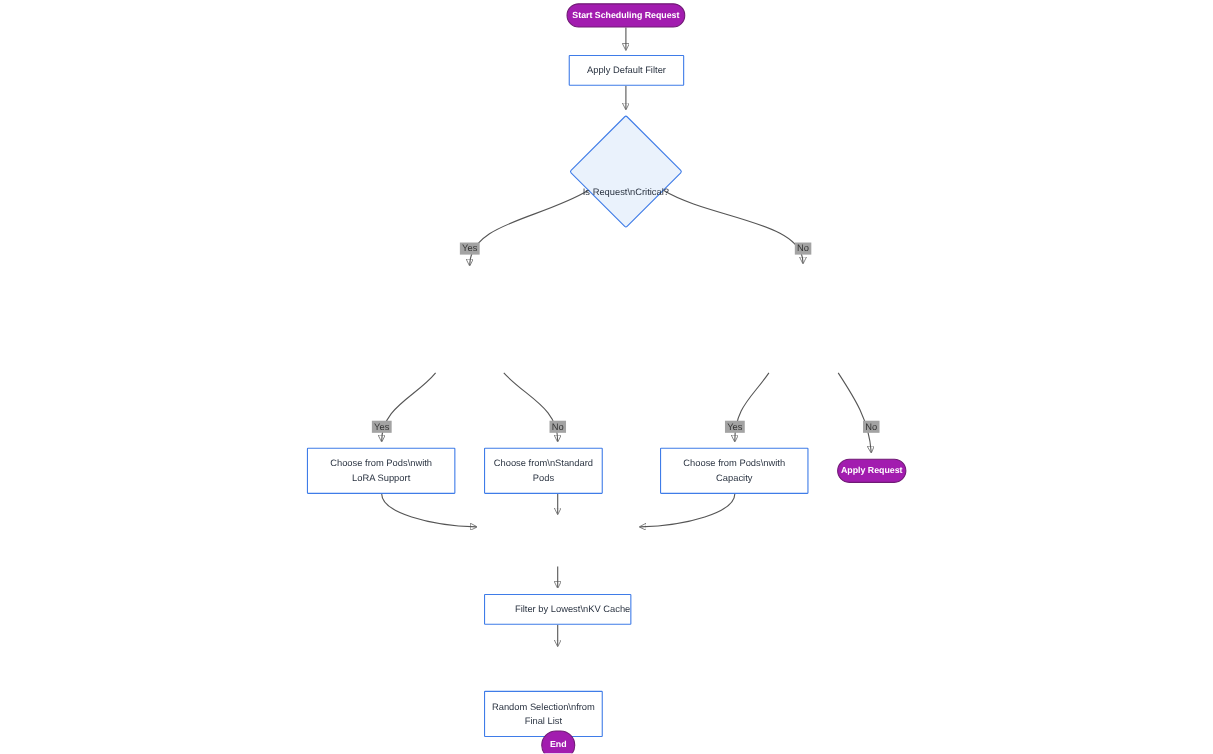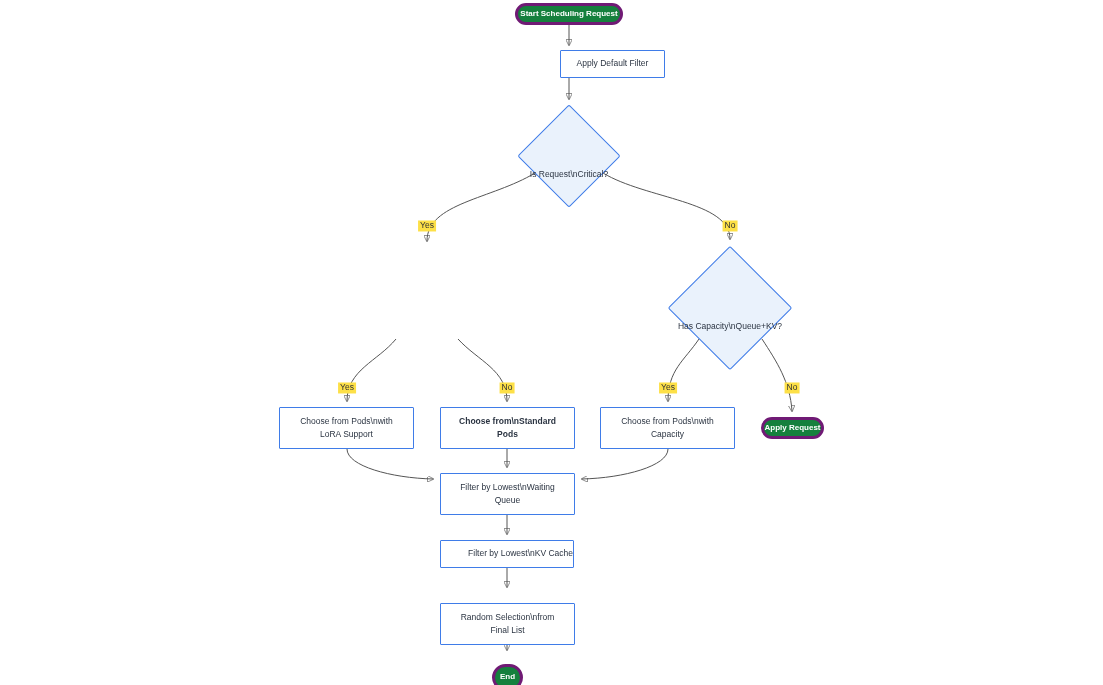--- a/index.html
+++ b/index.html
@@ -6,27 +6,27 @@
   .canvas{
     position:relative;width:1103px;height:685px;background:#ffffff;overflow:hidden;
     font-family:"Liberation Sans", sans-serif;color:#333333;
   }
   svg.edges{position:absolute;left:0;top:0;width:1103px;height:685px;}
   svg.edges path{stroke:#555555;stroke-width:1;fill:none;}
   .node{position:absolute;display:flex;align-items:center;justify-content:center;
     box-sizing:border-box;font-size:8.5px;line-height:1.55;text-align:center;color:#2b3442;}
   .rect-node{background:#ffffff;border:1.6px solid #3f7ce8;border-radius:1px;}
   .rect-node .node-label{white-space:pre-line;max-width:120px;}
-  .pill-node{background:#15803d;border:3px solid #701a75;border-radius:12px;
+  .pill-node{background:#a21caf;border:1px solid #701a75;border-radius:12px;
     color:#ffffff;font-weight:bold;white-space:nowrap;}
   .diamond{position:absolute;display:flex;align-items:center;justify-content:center;}
   .diamond-shape{position:absolute;left:50%;top:50%;transform:translate(-50%,-50%) rotate(45deg);
     background:#eaf2fc;border:1.7px solid #3f7ce8;border-radius:2px;box-sizing:border-box;}
   .diamond .node-label{position:relative;z-index:1;white-space:pre;font-size:8.5px;color:#2b3442;text-align:left;margin-top:36px;}
-  .edge-label{position:absolute;transform:translate(-50%,-50%);background:#fde047;
+  .edge-label{position:absolute;transform:translate(-50%,-50%);background:#a3a3a3;
     padding:0 2px;font-size:8.5px;color:#333333;line-height:1.3;}
 </style>
 </head>
 <body>
 
 <div class="canvas">
 
   <svg class="edges" viewBox="0 0 1103 685">
     <defs>
       <marker id="arrow" viewBox="0 0 10 10" refX="8.5" refY="5" markerWidth="6.5" markerHeight="6.5" orient="auto">
@@ -46,64 +46,56 @@
     <path d="M668,449 C668,466 624,478 582,479" marker-end="url(#arrow)"></path>
     <path d="M507,515 L507,534" marker-end="url(#arrow)"></path>
     <path d="M507,568 L507,587" marker-end="url(#arrow)"></path>
     <path d="M507,635 L507,650" marker-end="url(#arrow)"></path>
   </svg>
 
   <div class="node pill-node" style="left:515px;top:3px;width:108px;height:22px;font-size:8px;">
     <span class="node-label">Start Scheduling Request</span>
   </div>
 
-  <div class="node rect-node" style="left:517px;top:50px;width:105px;height:28px;margin-left:43px;">
+  <div class="node rect-node" style="left:517px;top:50px;width:105px;height:28px;">
     <span class="node-label">Apply Default Filter</span>
   </div>
 
   <div class="diamond" style="left:517px;top:104px;width:104px;height:104px;">
     <div class="diamond-shape" style="width:73px;height:73px;"></div>
     <span class="node-label">Is Request\nCritical?</span>
   </div>
 
 
-  <div class="diamond" style="left:668px;top:245px;width:124px;height:125px;">
-    <div class="diamond-shape" style="width:88px;height:88px;"></div>
-    <span class="node-label">Has Capacity\nQueue+KV?</span>
-  </div>
 
   <div class="node rect-node" style="left:279px;top:407px;width:135px;height:42px;">
     <span class="node-label">Choose from Pods\nwith
 LoRA Support</span>
   </div>
 
-  <div class="node rect-node" style="left:440px;top:407px;width:135px;height:42px;font-weight:bold;">
+  <div class="node rect-node" style="left:440px;top:407px;width:108px;height:42px;">
     <span class="node-label">Choose from\nStandard
 Pods</span>
   </div>
 
   <div class="node rect-node" style="left:600px;top:407px;width:135px;height:42px;">
     <span class="node-label">Choose from Pods\nwith
 Capacity</span>
   </div>
 
   <div class="node pill-node" style="left:761px;top:417px;width:63px;height:22px;font-size:8px;">
     <span class="node-label">Apply Request</span>
   </div>
 
-  <div class="node rect-node" style="left:440px;top:473px;width:135px;height:42px;">
-    <span class="node-label">Filter by Lowest\nWaiting
-Queue</span>
-  </div>
 
   <div class="node rect-node" style="left:440px;top:540px;width:134px;height:28px;justify-content:flex-end;">
     <span class="node-label" style="white-space:pre;">Filter by Lowest\nKV Cache</span>
   </div>
 
-  <div class="node rect-node" style="left:440px;top:603px;width:135px;height:42px;">
+  <div class="node rect-node" style="left:440px;top:628px;width:108px;height:42px;">
     <span class="node-label">Random Selection\nfrom
 Final List</span>
   </div>
 
   <div class="node pill-node" style="left:492px;top:664px;width:31px;height:27px;border-radius:14px;font-size:8px;">
     <span class="node-label">End</span>
   </div>
 
   <div class="edge-label" style="left:427px;top:226px;">Yes</div>
   <div class="edge-label" style="left:730px;top:226px;">No</div>

